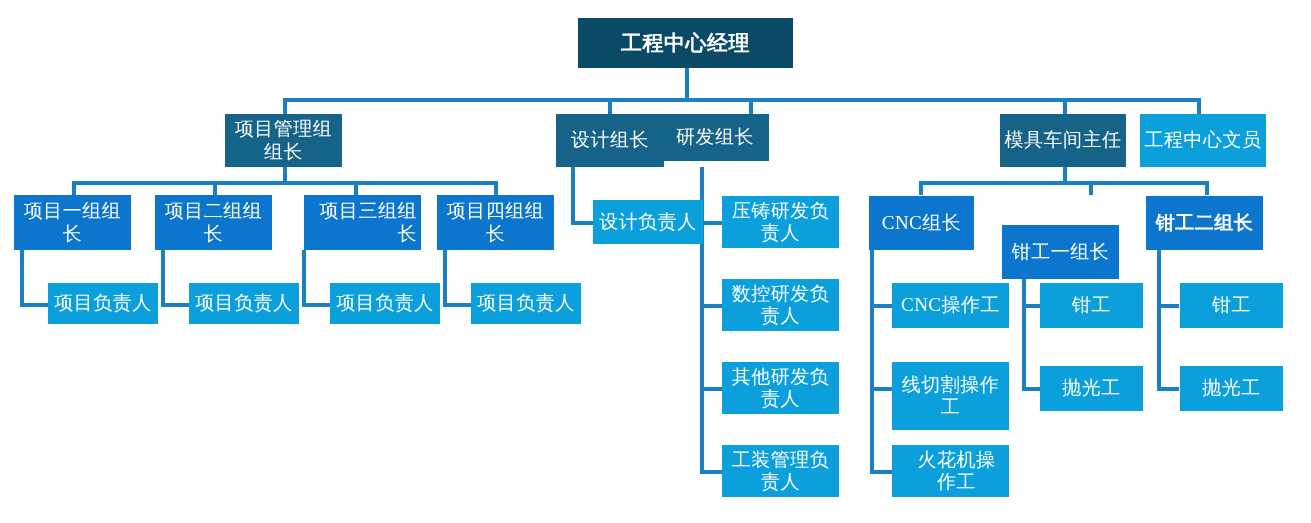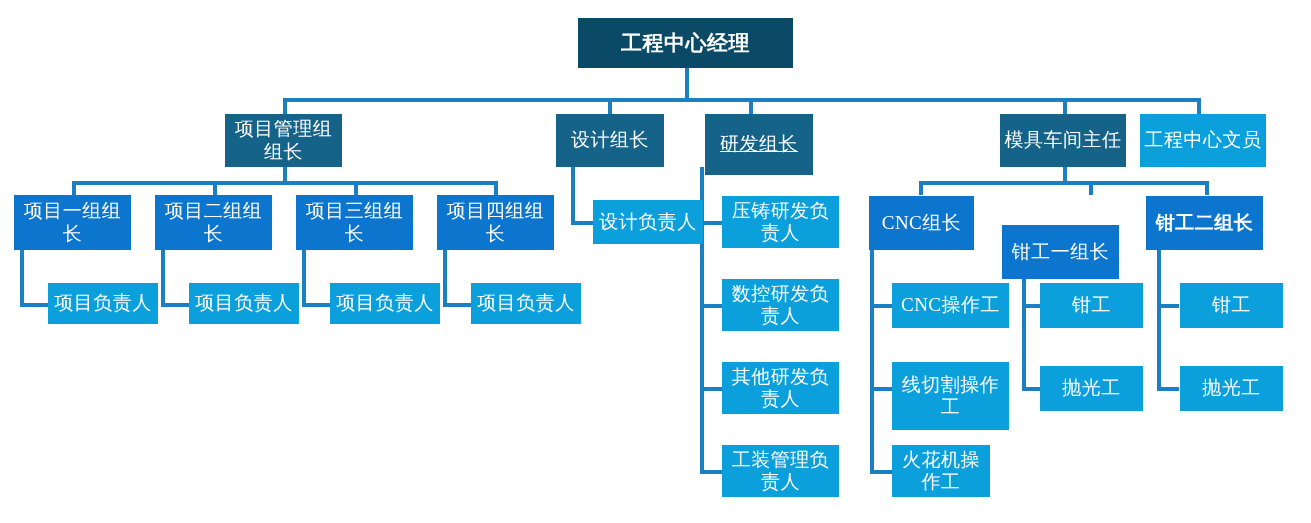--- a/index.html
+++ b/index.html
@@ -97,47 +97,47 @@
   <div class="ln h" style="left:1022px;top:387px;width:22px;"></div>
 
   <div class="ln v" style="left:1157px;top:250px;height:141px;"></div>
   <div class="ln h" style="left:1157px;top:304px;width:22px;"></div>
   <div class="ln h" style="left:1157px;top:387px;width:22px;"></div>
 
   <div class="node lvl-root" style="left:578px;top:18px;width:215px;height:50px;">工程中心经理</div>
 
   <div class="node lvl-2" style="left:556px;top:114px;width:108px;height:53px;">设计组长</div>
   <div class="node lvl-2" style="left:225px;top:114px;width:117px;height:53px;">项目管理组组长</div>
-  <div class="node lvl-2" style="left:705px;top:114px;width:108px;height:61px;text-decoration:underline;">研发组长</div>
+  <div class="node lvl-2" style="left:661px;top:114px;width:108px;height:47px;">研发组长</div>
   <div class="node lvl-2" style="left:1000px;top:114px;width:126px;height:53px;">模具车间主任</div>
   <div class="node lvl-2b" style="left:1140px;top:114px;width:126px;height:53px;">工程中心文员</div>
 
   <div class="node lvl-3" style="left:14px;top:195px;width:117px;height:55px;">项目一组组长</div>
   <div class="node lvl-3" style="left:155px;top:195px;width:117px;height:55px;">项目二组组长</div>
-  <div class="node lvl-3" style="left:296px;top:195px;width:117px;height:55px;">项目三组组长</div>
+  <div class="node lvl-3" style="left:304px;top:195px;width:117px;height:55px;text-align:right;">项目三组组长</div>
   <div class="node lvl-3" style="left:437px;top:195px;width:117px;height:55px;">项目四组组长</div>
 
   <div class="node lvl-4" style="left:48px;top:283px;width:110px;height:41px;">项目负责人</div>
   <div class="node lvl-4" style="left:189px;top:283px;width:110px;height:41px;">项目负责人</div>
   <div class="node lvl-4" style="left:330px;top:283px;width:110px;height:41px;">项目负责人</div>
   <div class="node lvl-4" style="left:471px;top:283px;width:110px;height:41px;">项目负责人</div>
 
   <div class="node lvl-4" style="left:593px;top:200px;width:110px;height:44px;">设计负责人</div>
 
   <div class="node lvl-4" style="left:722px;top:196px;width:117px;height:52px;">压铸研发负责人</div>
   <div class="node lvl-4" style="left:722px;top:279px;width:117px;height:52px;">数控研发负责人</div>
   <div class="node lvl-4" style="left:722px;top:362px;width:117px;height:52px;">其他研发负责人</div>
   <div class="node lvl-4" style="left:722px;top:445px;width:117px;height:52px;">工装管理负责人</div>
 
   <div class="node lvl-3" style="left:869px;top:196px;width:105px;height:54px;">CNC组长</div>
   <div class="node lvl-3" style="left:1002px;top:196px;width:117px;height:54px;margin-top:29px;">钳工一组长</div>
   <div class="node lvl-3" style="left:1146px;top:196px;width:117px;height:54px;font-weight:bold;">钳工二组长</div>
 
   <div class="node lvl-4" style="left:892px;top:283px;width:117px;height:45px;">CNC操作工</div>
   <div class="node lvl-4" style="left:892px;top:362px;width:117px;height:68px;">线切割操作工</div>
-  <div class="node lvl-4" style="left:892px;top:445px;width:98px;height:52px;">火花机操作工</div>
+  <div class="node lvl-4" style="left:892px;top:445px;width:117px;height:52px;padding-left:16px;">火花机操作工</div>
 
   <div class="node lvl-4" style="left:1040px;top:283px;width:103px;height:45px;">钳工</div>
   <div class="node lvl-4" style="left:1040px;top:366px;width:103px;height:45px;">抛光工</div>
   <div class="node lvl-4" style="left:1180px;top:283px;width:103px;height:45px;">钳工</div>
   <div class="node lvl-4" style="left:1180px;top:366px;width:103px;height:45px;">抛光工</div>
 
 </div>
 
 </body></html>

